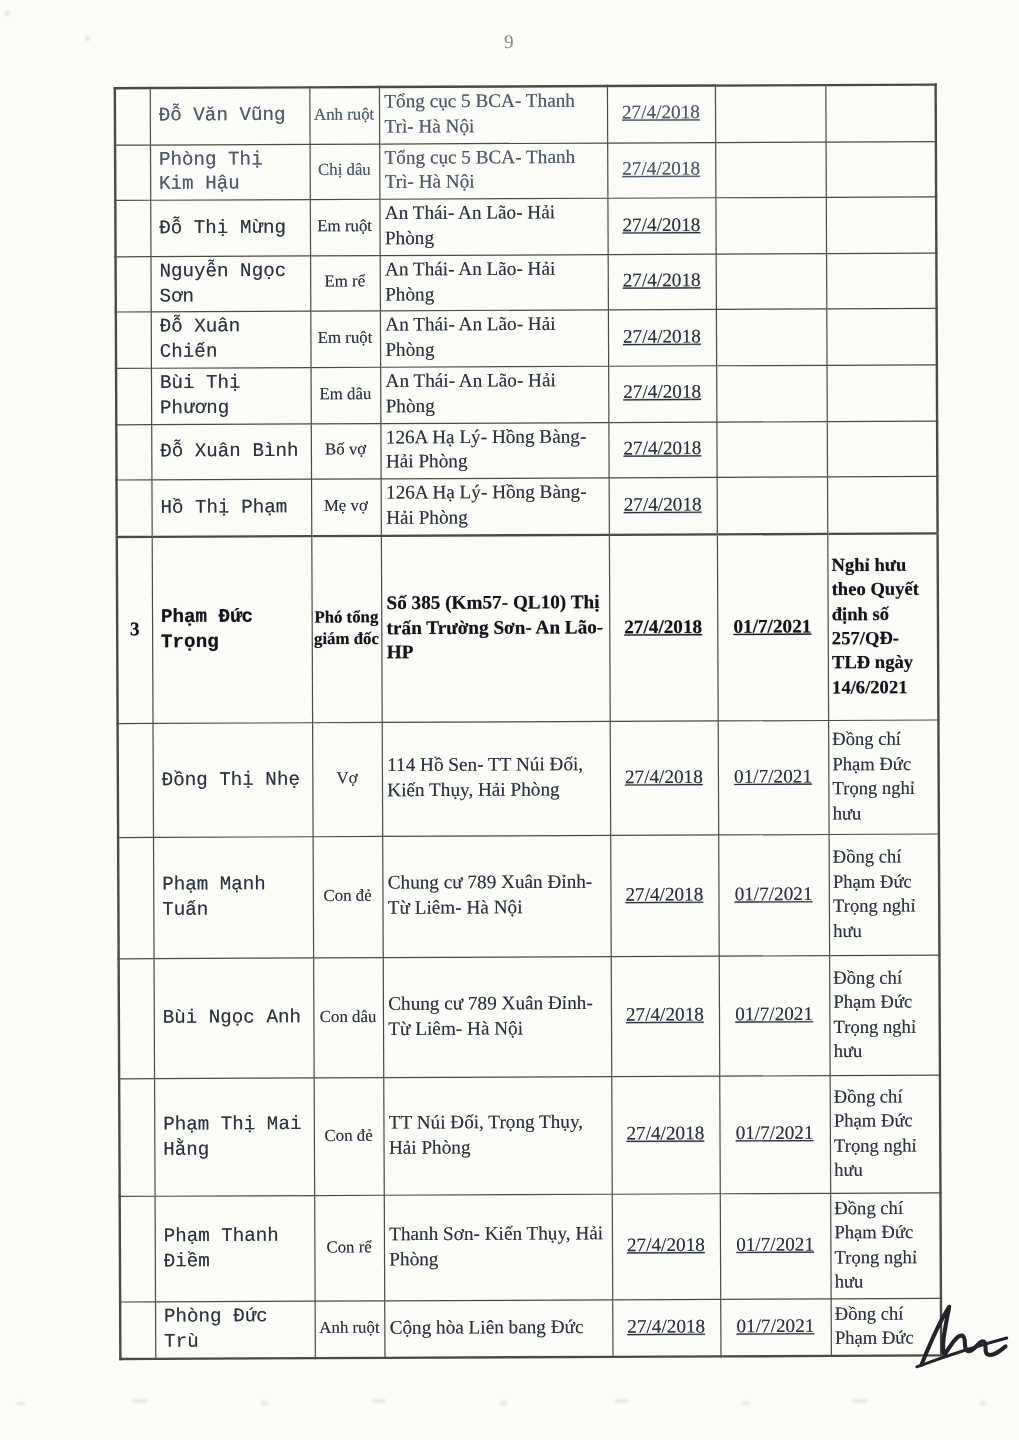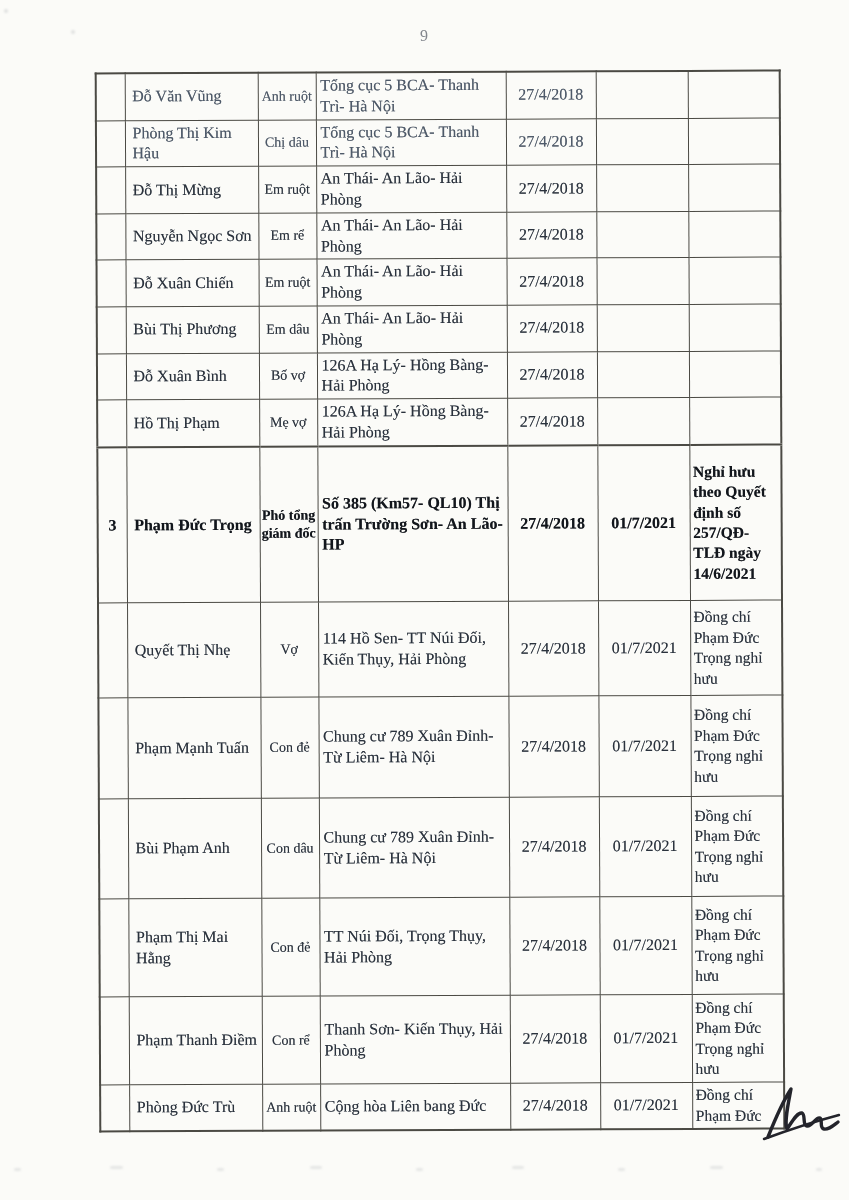--- a/index.html
+++ b/index.html
@@ -25,23 +25,23 @@
   td{
     border:1.6px solid var(--line,#4b4a44);
     vertical-align:middle;
     font-size:16px;line-height:1.3;
     padding:2px 4px;
     overflow:hidden;
     text-shadow:0 0 .5px rgba(45,52,64,.55);
     word-wrap:break-word;
   }
   .c-stt{text-align:center;font-weight:bold;padding:2px 1px;}
-  .c-name{padding-left:7px;}
+  .c-name{padding-left:7px;font-family:Liberation Mono, monospace;}
   .c-rel{text-align:center;padding:2px 1px;font-size:14px;}
-  .c-d1,.c-d2{text-align:center;}
+  .c-d1,.c-d2{text-align:center;text-decoration:underline;}
   .c-note{font-size:15.5px;padding:2px 3px;line-height:1.32;}
   tr:nth-child(-n+2){color:var(--ink-faded,#4e5a6a);}
   tr:nth-child(-n+8){height:43px;}
   tr:nth-child(9){height:156px;}
   tr:nth-child(10){height:95px;}
   tr:nth-child(11){height:101px;}
   tr:nth-child(12){height:100px;}
   tr:nth-child(13){height:98px;}
   tr:nth-child(14){height:88px;}
   tr:nth-child(15){height:42px;}
@@ -150,39 +150,39 @@
     <td class="c-stt">3</td>
     <td class="c-name">Phạm Đức Trọng</td>
     <td class="c-rel">Phó tổng giám đốc</td>
     <td class="c-addr">Số 385 (Km57- QL10) Thị trấn Trường Sơn- An Lão- HP</td>
     <td class="c-d1">27/4/2018</td>
     <td class="c-d2">01/7/2021</td>
     <td class="c-note">Nghỉ hưu theo Quyết định số 257/QĐ- TLĐ ngày 14/6/2021</td>
   </tr>
         <tr>
     <td class="c-stt"></td>
-    <td class="c-name">Quyết Thị Nhẹ</td>
+    <td class="c-name">Đồng Thị Nhẹ</td>
     <td class="c-rel">Vợ</td>
     <td class="c-addr">114 Hồ Sen- TT Núi Đối, Kiến Thụy, Hải Phòng</td>
     <td class="c-d1">27/4/2018</td>
     <td class="c-d2">01/7/2021</td>
     <td class="c-note">Đồng chí Phạm Đức Trọng nghỉ hưu</td>
   </tr>
         <tr>
     <td class="c-stt"></td>
     <td class="c-name">Phạm Mạnh Tuấn</td>
     <td class="c-rel">Con đẻ</td>
     <td class="c-addr">Chung cư 789 Xuân Đỉnh- Từ Liêm- Hà Nội</td>
     <td class="c-d1">27/4/2018</td>
     <td class="c-d2">01/7/2021</td>
     <td class="c-note">Đồng chí Phạm Đức Trọng nghỉ hưu</td>
   </tr>
         <tr>
     <td class="c-stt"></td>
-    <td class="c-name">Bùi Phạm Anh</td>
+    <td class="c-name">Bùi Ngọc Anh</td>
     <td class="c-rel">Con dâu</td>
     <td class="c-addr">Chung cư 789 Xuân Đỉnh- Từ Liêm- Hà Nội</td>
     <td class="c-d1">27/4/2018</td>
     <td class="c-d2">01/7/2021</td>
     <td class="c-note">Đồng chí Phạm Đức Trọng nghỉ hưu</td>
   </tr>
         <tr>
     <td class="c-stt"></td>
     <td class="c-name">Phạm Thị Mai Hằng</td>
     <td class="c-rel">Con đẻ</td>

